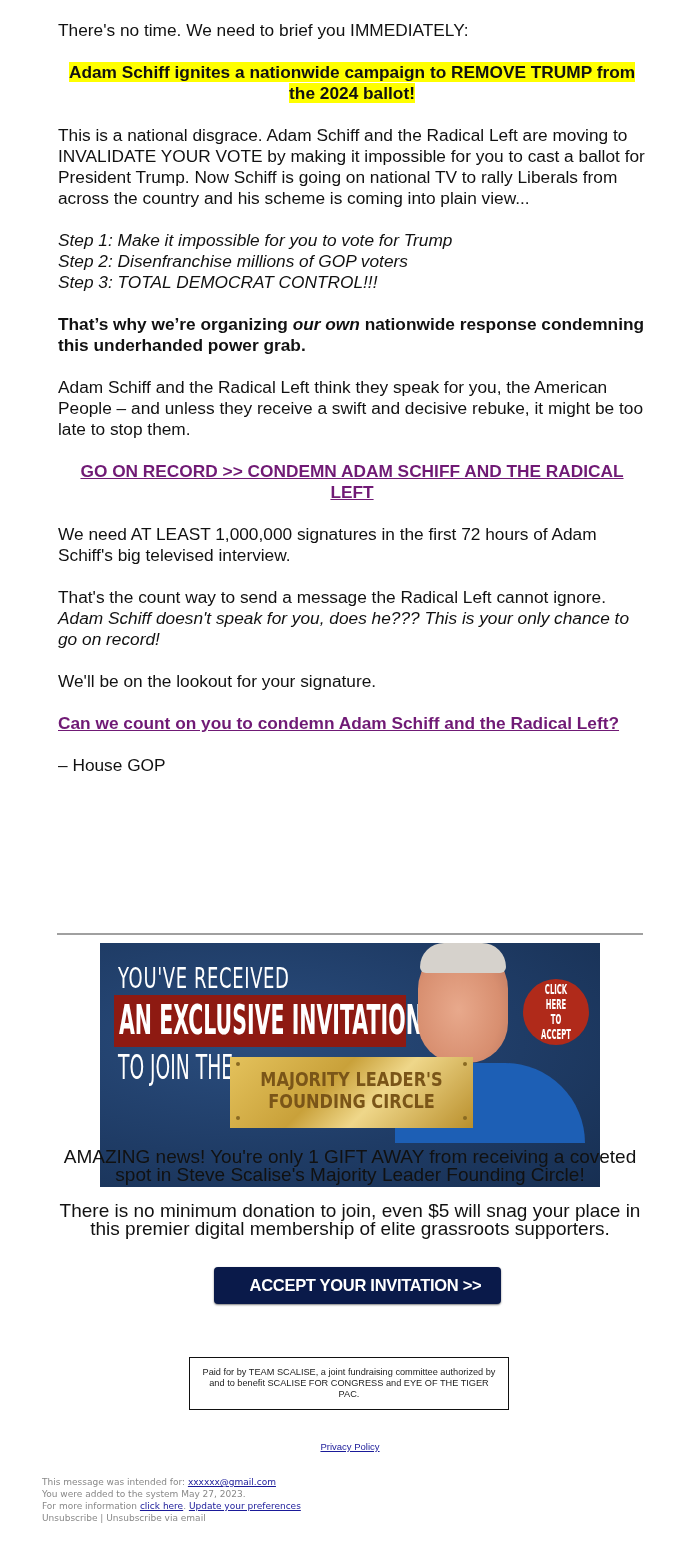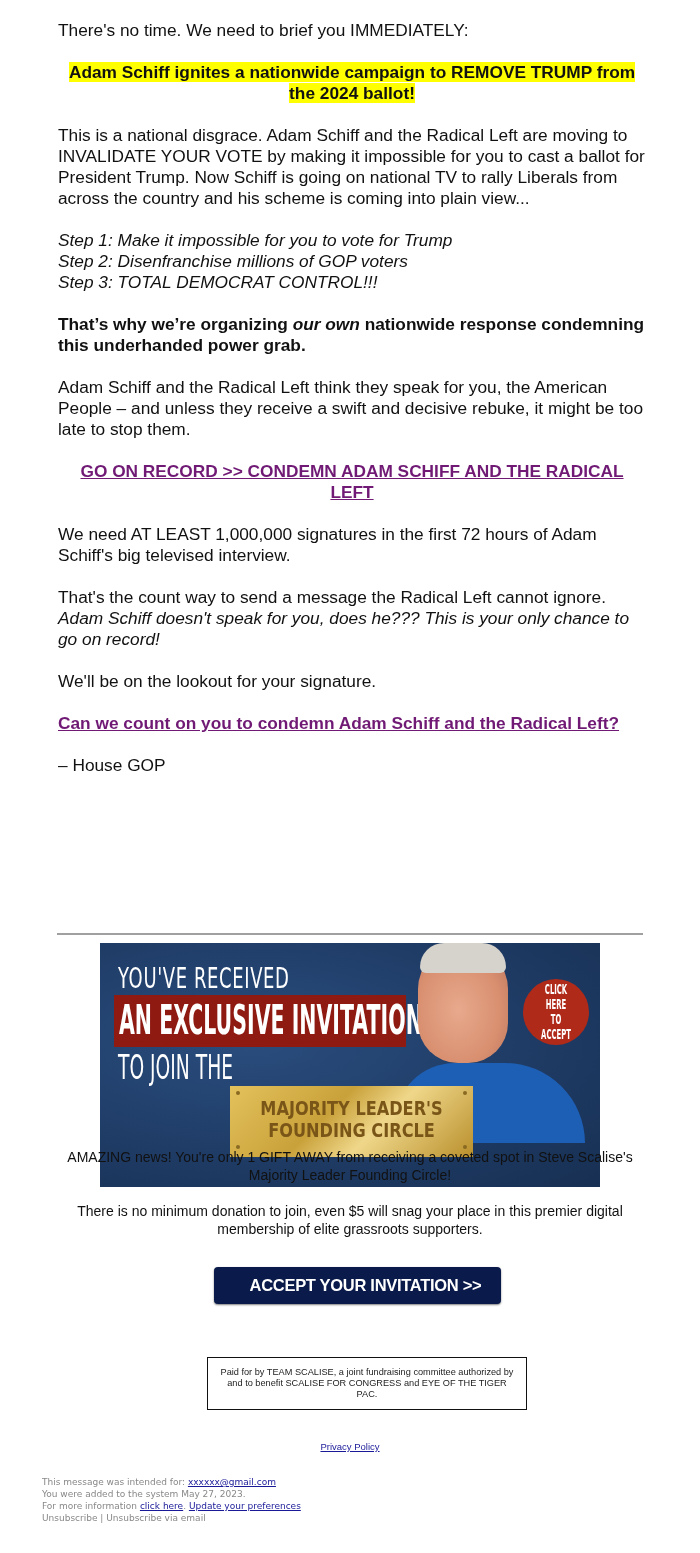--- a/index.html
+++ b/index.html
@@ -12,34 +12,34 @@
   .ital { font-style: italic; }
   a.link { color: #701a75; font-weight: bold; text-decoration: underline; }
   .rule { position: absolute; left: 57px; top: 933px; width: 586px; height: 0; border-top: 2px solid #a0a0a0; }
 
   .banner { position: absolute; left: 100px; top: 943px; width: 500px; height: 244px; overflow: hidden;
     background: radial-gradient(ellipse at 30% 40%, #2a4d7e 0%, #1f3c66 55%, #172f52 100%); cursor: pointer; }
   .b-l1 { position: absolute; left: 18px; top: 18px; color: #fff; font-family: "DejaVu Sans", sans-serif; font-size: 29px; transform: scaleX(0.62); transform-origin: left; letter-spacing: 1px; }
   .b-red { position: absolute; left: 14px; top: 52px; width: 292px; height: 52px; background: #8e1a12; }
   .b-l2 { position: absolute; left: 19px; top: 53px; color: #fff; font-family: "DejaVu Sans", sans-serif; font-weight: bold; font-size: 41px; transform: scaleX(0.5); transform-origin: left; white-space: nowrap; }
   .b-l3 { position: absolute; left: 18px; top: 104px; color: #fff; font-family: "DejaVu Sans", sans-serif; font-size: 34px; transform: scaleX(0.55); transform-origin: left; white-space: nowrap; }
-  .plaque { position: absolute; left: 130px; top: 114px; width: 243px; height: 71px; background: linear-gradient(135deg, #e4c25c 0%, #c9a13a 40%, #efd78a 60%, #b98f2c 100%); margin-top: 29px; }
+  .plaque { position: absolute; left: 130px; top: 114px; width: 243px; height: 71px; background: linear-gradient(135deg, #e4c25c 0%, #c9a13a 40%, #efd78a 60%, #b98f2c 100%); }
   .pl-text { position: absolute; left: 0; top: 11px; width: 243px; text-align: center; color: #7a5518; font-family: "DejaVu Sans", sans-serif; font-weight: bold; font-size: 19px; line-height: 22px; transform: scaleX(0.85); }
   .screw { position: absolute; width: 4px; height: 4px; border-radius: 50%; background: #8a6a22; }
   .face-shirt { position: absolute; left: 295px; top: 120px; width: 190px; height: 80px; background: #1d5fb5; border-radius: 60px 80px 0 0; }
   .face { position: absolute; left: 318px; top: 2px; width: 90px; height: 118px; background: radial-gradient(ellipse at 45% 55%, #e8a98c 0%, #d88f70 60%, #b8725a 100%); border-radius: 44px 44px 40px 40px; }
   .hair { position: absolute; left: 320px; top: 0px; width: 86px; height: 30px; background: #d6d2cc; border-radius: 40px 40px 10px 10px; }
   .cta-circle { position: absolute; left: 423px; top: 36px; width: 66px; height: 66px; border-radius: 50%; background: #b02a1a; color: #fff; font-family: "DejaVu Sans", sans-serif; font-weight: bold; font-size: 14px; line-height: 15px; text-align: center; display: flex; align-items: center; justify-content: center; }
   .cta-circle span { transform: scaleX(0.7); display: inline-block; }
 
-  .promo { position: absolute; left: 58px; top: 1148px; width: 584px; text-align: center; font-size: 14px; line-height: 18px; color: #111; }
+  .promo { position: absolute; left: 58px; top: 1148px; width: 584px; text-align: center; font-size: 19px; line-height: 18px; color: #111; }
   .promo p { margin: 0 0 18px 0; }
   .accept-btn { position: absolute; left: 214px; top: 1267px; width: 271px; height: 37px; background: #0a1a4a; border-radius: 4px; color: #fff; font-weight: bold; font-size: 16.5px; line-height: 37px; text-align: center; box-shadow: 0 1px 2px rgba(0,0,0,0.5); cursor: pointer; letter-spacing: -0.3px; padding-left: 16px; }
 
-  .disclaimer { position: absolute; left: 207px; top: 1357px; width: 320px; height: 53px; border: 1px solid #111; box-sizing: border-box; padding: 9px 8px 0 8px; text-align: center; font-size: 9.2px; line-height: 11px; color: #222; }
+  .disclaimer { position: absolute; left: 189px; top: 1357px; width: 320px; height: 53px; border: 1px solid #111; box-sizing: border-box; padding: 9px 8px 0 8px; text-align: center; font-size: 9.2px; line-height: 11px; color: #222; }
   .privacy { position: absolute; left: 0; top: 1441px; width: 700px; text-align: center; font-size: 9.5px; }
   .privacy a { color: #1a1a99; text-decoration: underline; }
 
   .footer { position: absolute; left: 0; top: 1476px; font-family: "DejaVu Sans", sans-serif; font-size: 9px; line-height: 12px; color: #888; padding-left: 42px; }
   .footer a { color: #1a1a99; text-decoration: underline; }
 </style>
 </head>
 <body>
 
 <div class="main">

